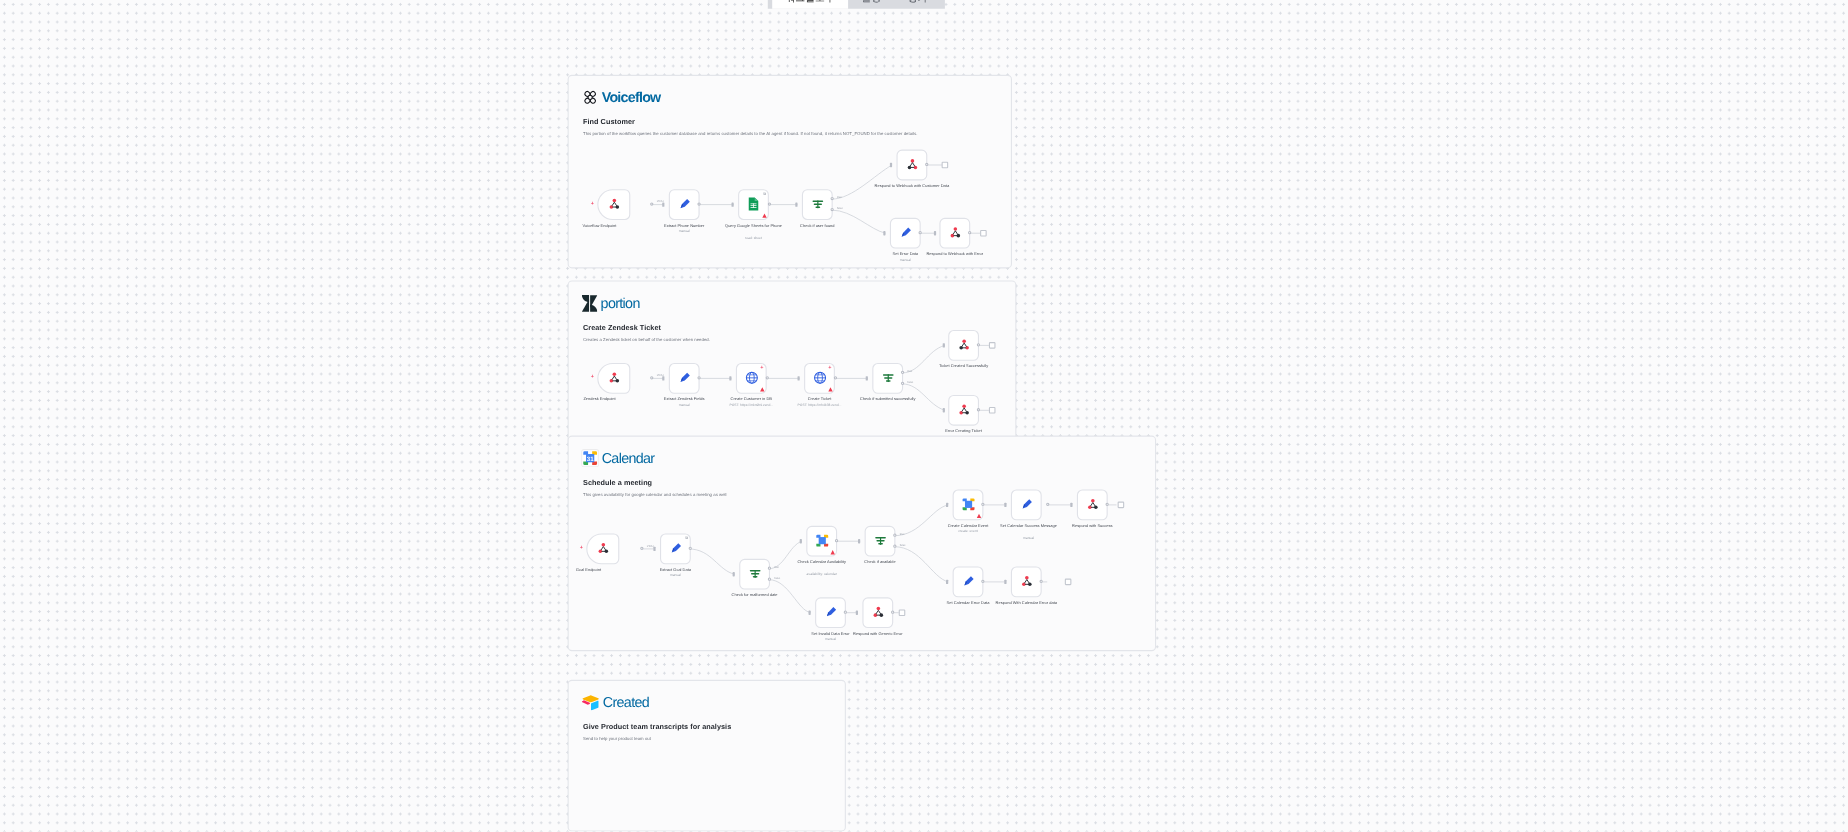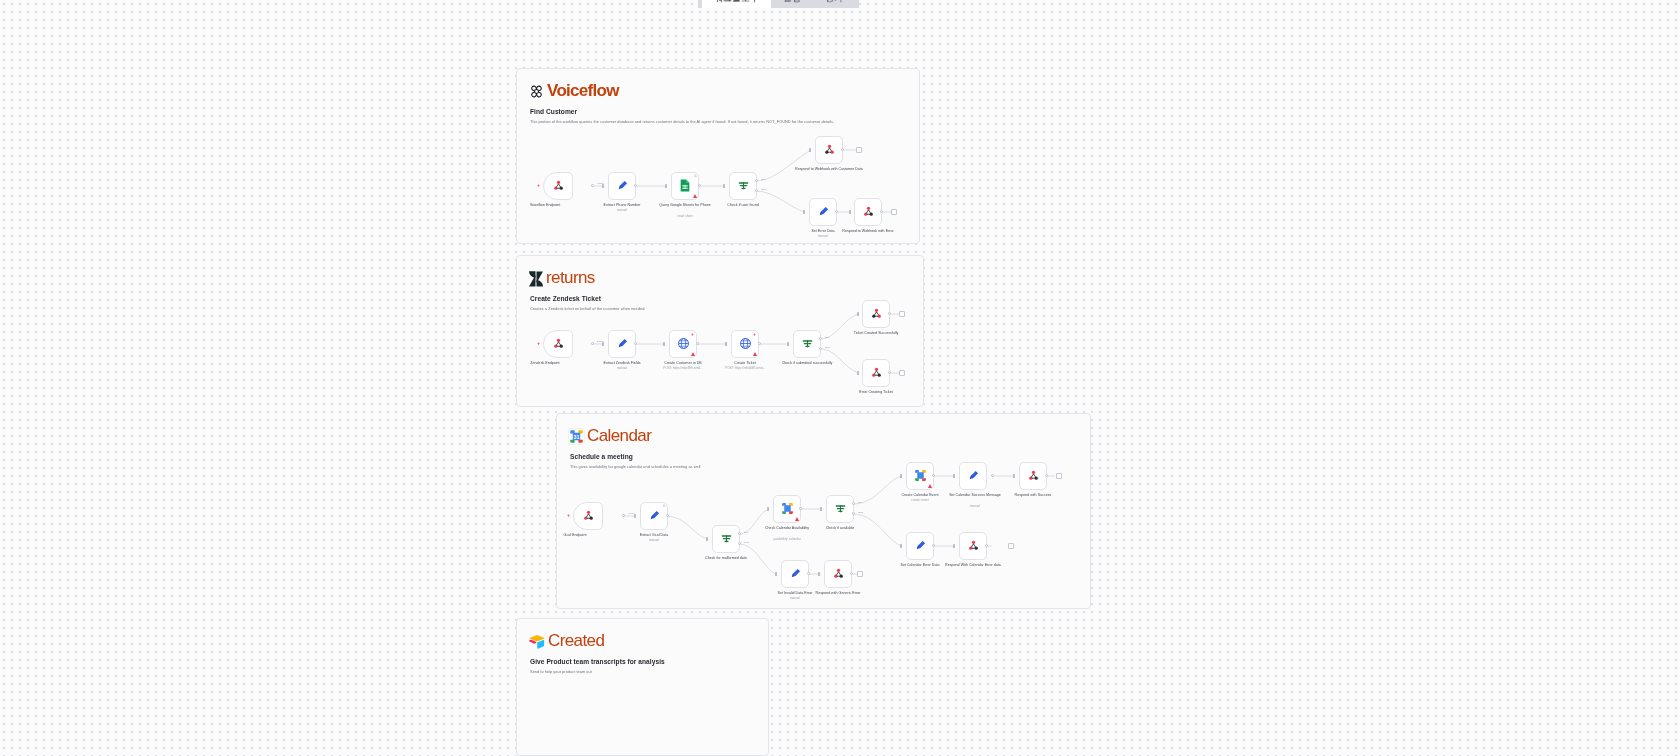--- a/index.html
+++ b/index.html
@@ -27,25 +27,25 @@
   }
   .tab.active{ background:#ffffff; color:#222; }
 
   
   .card{
     position:absolute; background:#fbfbfc;
     border:1px solid #e3e5ea; border-radius:4px;
   }
   #card-voiceflow{ left:516px; top:68px;  width:404px; height:176px; }
   #card-zendesk  { left:516px; top:255px; width:408px; height:152px; }
-  #card-calendar { left:516px; top:413px; width:535px; height:196px;margin-left:40px; }
+  #card-calendar { left:516px; top:396px; width:535px; height:196px; }
   #card-airtable { left:516px; top:618px; width:253px; height:138px; }
 
   .brandrow{ position:absolute; left:12px; top:12px; display:flex; align-items:center; gap:3px; }
-  .brandname{ font-size:17px; letter-spacing:-0.6px; color:#c2410c; font-weight:400; }
+  .brandname{ font-size:13px; letter-spacing:-0.6px; color:#0369a1; font-weight:400; }
   .brandname.vf{ font-weight:600; letter-spacing:-0.7px; }
 
   .flowtitle{ position:absolute; left:13px; font-size:6.6px; font-weight:700; color:#262a31; letter-spacing:0.05px; }
   .flowdesc { position:absolute; left:13px; font-size:3.9px; color:#6c717b; letter-spacing:0.03px; white-space:nowrap; }
 
   
   .vf-mark{ width:15px; height:15px; position:relative; }
 
   
   .zd-mark{ width:14px; height:15px; position:relative; }
@@ -257,21 +257,21 @@
 <div class="card" id="card-zendesk">
   <div class="brandrow">
     <span class="zd-mark">
       <svg width="14" height="16" viewBox="0 0 28 32">
         <path d="M13 8 L13 31 L0 31 Z" fill="#19282d"></path>
         <path d="M13 1 L0 1 C0 8 6 14 13 14 Z" fill="#19282d" transform="translate(0,-0.5)"></path>
         <path d="M15 24 L15 1 L28 1 Z" fill="#19282d"></path>
         <path d="M15 31 L28 31 C28 24 22 18 15 18 Z" fill="#19282d"></path>
       </svg>
     </span>
-    <span class="brandname">returns</span>
+    <span class="brandname">portion</span>
   </div>
   <div class="flowtitle" style="top:39px;">Create Zendesk Ticket</div>
   <div class="flowdesc" style="top:50px;">Creates a Zendesk ticket on behalf of the customer when needed.</div>
 
   <div class="canvas">
     <svg class="edges" width="408" height="152">
       <line x1="76" y1="88" x2="86" y2="88"></line>
       <line x1="117" y1="88" x2="148" y2="88"></line>
       <line x1="179" y1="88" x2="210" y2="88"></line>
       <line x1="241" y1="88" x2="272" y2="88"></line>

